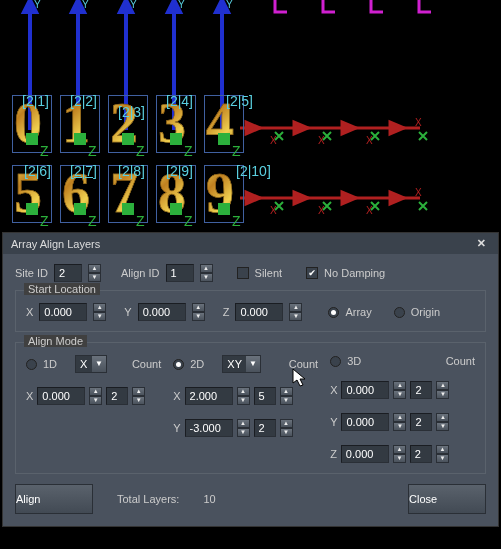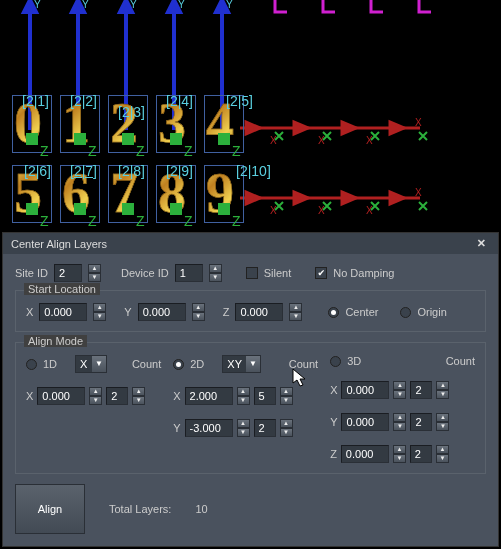--- a/index.html
+++ b/index.html
@@ -163,23 +163,23 @@
     font-size: 8px;
     line-height: 16px;
     color:#fff;
     cursor: pointer;
   }
   .btn {
     background: linear-gradient(#5a626c, #424a54);
     border: 1px solid #2a2f36;
     color: #fff;
     font-size: 11px;
-    padding: 18px 0;
-    width: 70px;
-    text-align: center;
+    padding: 8px 0;
+    width: 78px;
+    text-align: left;
     cursor: pointer;
   }
   .columns {
     display: flex;
     gap: 12px;
     align-items: flex-start;
   }
   .col { display: flex; flex-direction: column; gap: 14px; }
   .subrow { display: flex; align-items: center; gap: 4px; }
   .modehead { display:flex; align-items:center; gap:6px; }
@@ -310,33 +310,33 @@
     <div class="overlay-label" style="left: 184px; top: 213px; color: rgb(44, 176, 60);">Z</div>
     <div class="overlay-box" style="left: 204px; top: 165px;"></div>
     <div class="digit" style="left: 206px; top: 161px;">9</div>
     <div class="overlay-label" style="left: 212px; top: 163px; padding-left: 24px;">[2|10]</div>
     <div class="green-sq" style="left: 218px; top: 203px;"></div>
     <div class="overlay-label" style="left: 232px; top: 213px; color: rgb(44, 176, 60);">Z</div>
   </div>
 
 <div class="dialog">
   <div class="titlebar">
-    <span>Center Align Layers</span>
+    <span>Array Align Layers</span>
     <span class="close-x">✕</span>
   </div>
   <div class="body">
     <div class="row">
       <span class="lbl">Site ID</span>
       <input class="num sm" style="width: 28px;" value="2">
       <span class="spinner">
           <div>▲</div>
           <div>▼</div>
         </span>
       <span style="width:8px"></span>
-      <span class="lbl">Device ID</span>
+      <span class="lbl">Align ID</span>
       <input class="num sm" style="width: 28px;" value="1">
       <span class="spinner">
           <div>▲</div>
           <div>▼</div>
         </span>
       <span style="width:12px"></span>
       <span class="check"></span>
       <span class="lbl">Silent</span>
       <span style="width:12px"></span>
       <span class="check on"></span>
@@ -361,21 +361,21 @@
           </span>
         <span style="width:6px"></span>
         <span class="lbl">Z</span>
         <input class="num" value="0.000" style="">
         <span class="spinner">
             <div>▲</div>
             <div>▼</div>
           </span>
         <span style="width:14px"></span>
         <span class="radio on"></span>
-        <span class="lbl">Center</span>
+        <span class="lbl">Array</span>
         <span style="width:10px"></span>
         <span class="radio"></span>
         <span class="lbl">Origin</span>
       </div>
     </div>
 
     <div class="group">
       <span class="group-title">Align Mode</span>
       <div class="columns">
 
@@ -496,19 +496,20 @@
       </div>
     </div>
 
     <div class="row" style="margin:0;align-items:center">
       <span class="btn">Align</span>
       <span style="width:12px"></span>
       <span class="lbl">Total Layers:</span>
       <span style="width:12px"></span>
       <span class="lbl">10</span>
       <span style="flex:1"></span>
+      <span class="btn">Close</span>
     </div>
   </div>
 </div>
 
 <svg class="cursor" viewBox="0 0 16 20">
   <path d="M1 1 L1 15 L5 12 L8 18 L11 17 L8 11 L13 11 Z" fill="#fff" stroke="#000" stroke-width="1"></path>
 </svg>
 
 </body></html>

